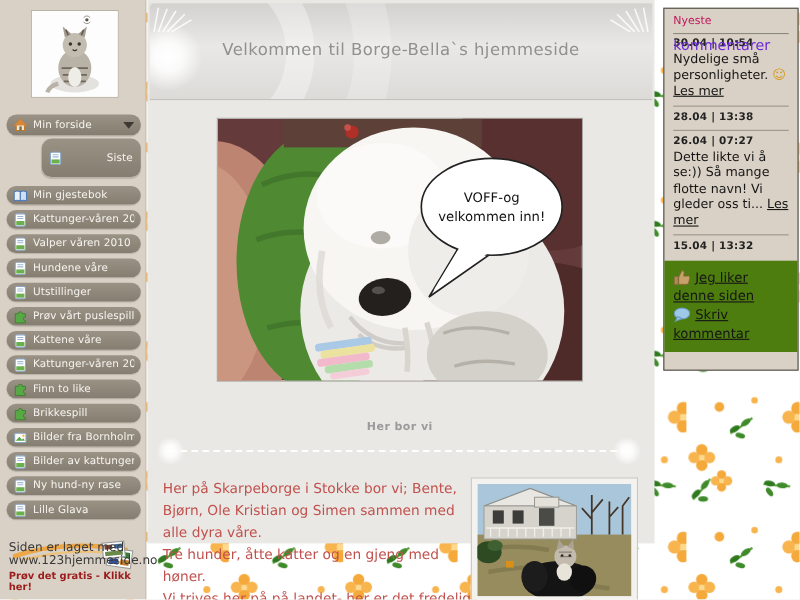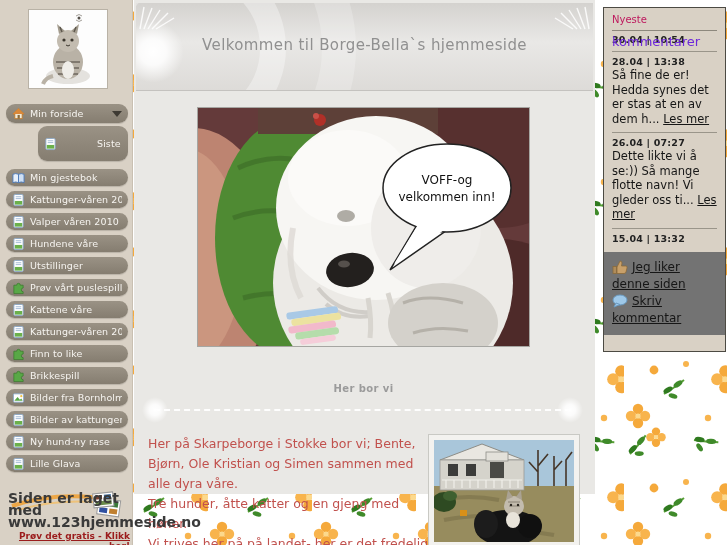--- a/index.html
+++ b/index.html
@@ -26,24 +26,24 @@
               box-shadow:0 1px 1px rgba(0,0,0,.15); }
   .nav-item.first { height:19px; margin-bottom:3px; }
   .nav-item.sub { margin-left:38px; margin-bottom:8px; height:35px;gap:35px; }
   .nav-label { color:#f6f4f0; font-size:9.5px; white-space:nowrap; overflow:hidden;
                margin-left:5px; letter-spacing:.1px; }
   .nav-arrow { margin-left:auto; width:0; height:0; border-left:5px solid transparent;
                border-right:5px solid transparent; border-top:6px solid #3e3a33; }
   .nav-ic { width:13px; height:14px; flex:0 0 13px; display:inline-block; }
 
   .sb-footer { position:absolute; left:8px; top:492px; width:122px; }
-  .made-with { font-size:14px; font-weight:bold; color:#3a3a3a; line-height:12px; position:relative; z-index:2;}
+  .made-with { font-size:11px; font-weight:normal; color:#3a3a3a; line-height:12px; position:relative; z-index:2;}
   .logo-art { position:absolute; left:0; top:-4px; width:122px; height:34px; z-index:1; }
   .try-link { display:inline-block; margin-top:3px; font-size:9px; font-weight:bold;
-              color:#9b1c1c; text-decoration:underline; cursor:pointer; position:relative; z-index:2;text-align:right;}
+              color:#9b1c1c; cursor:pointer; position:relative; z-index:2;}
 
   
   #content { position:absolute; left:134px; top:0; width:461px; height:494px; background:#e9e8e5; }
   .hdr { position:absolute; left:2px; top:3px; width:457px; height:88px; overflow:hidden;
          background:linear-gradient(180deg,#d4d2cf 0%,#e9e8e6 45%,#dddbd8 100%);
          border-bottom:1px solid #c4c2bf; }
   .ring { position:absolute; border-radius:50%; border:26px solid rgba(255,255,255,.35); }
   .ring.r1 { width:190px; height:190px; left:-40px; top:-50px; }
   .ring.r2 { width:330px; height:330px; left:-110px; top:-120px; border-width:34px; border-color:rgba(255,255,255,.22); }
   .orb { position:absolute; border-radius:50%;
@@ -78,21 +78,21 @@
               background:#d9d1c5; border:1px solid #4c4a43; padding:6px 8px 0 8px; }
   .panel-title { font-size:10px; color:#be185d; }
   .panel-hr { border:none; border-top:1px solid #8d887d; margin:5px 0 3px 0; }
   .c-sep { border:none; border-top:1px solid #9a958a; margin:6px 0 4px 0; }
   .c-date { font-size:9.5px; font-weight:bold; color:#222; letter-spacing:.2px; }
   .c-text { font-size:11.5px; color:#161616; line-height:14.5px; margin-top:1px; }
   .les-mer { text-decoration:underline; cursor:pointer; color:#161616; }
   .smiley { color:#d69a18; font-size:12px; }
   .title-overlay { position:absolute; left:8px; top:26px; font-size:13px; color:#6d28d9; }
 
-  .actions { margin:8px -8px 16px -8px; background:#737373; padding:7px 6px 8px 8px; }
+  .actions { margin:8px -8px 16px -8px; background:#4d7c0f; padding:7px 6px 8px 8px; }
   .action-row { font-size:12px; color:#161616; line-height:17px; }
   .action-link { text-decoration:underline; cursor:pointer; }
   .ic-inline { display:inline-block; vertical-align:-3px; width:16px; height:14px; margin-right:4px; }
 </style>
 </head>
 <body>
 
 <svg id="flower-bg" xmlns="http://www.w3.org/2000/svg">
   <defs>
     <g id="bigflower">
@@ -430,29 +430,30 @@
   </div>
 </div>
 
 <div id="comments" style="position:absolute;">
   <div class="panel-title">Nyeste</div>
   <hr class="panel-hr">
   <span class="title-overlay">kommentarer</span>
 
   <div class="comment">
     <div class="c-date">30.04 | 10:54</div>
+    <div class="c-text">
+      <span>Nydelige små personligheter.</span>
+      <span class="smiley">☺</span>
+      <span class="les-mer">Les mer</span>
+    </div>
   </div>
   <hr class="c-sep">
 
   <div class="comment">
     <div class="c-date">28.04 | 13:38</div>
-    <div class="c-text">
-      <span>Så fine de er! Hedda synes det er stas at en av dem h...</span>
-      <span class="les-mer">Les mer</span>
-    </div>
   </div>
   <hr class="c-sep">
 
   <div class="comment">
     <div class="c-date">26.04 | 07:27</div>
     <div class="c-text">
       <span>Dette likte vi å se:)) Så mange flotte navn! Vi gleder oss ti...</span>
       <span class="les-mer">Les mer</span>
     </div>
   </div>

